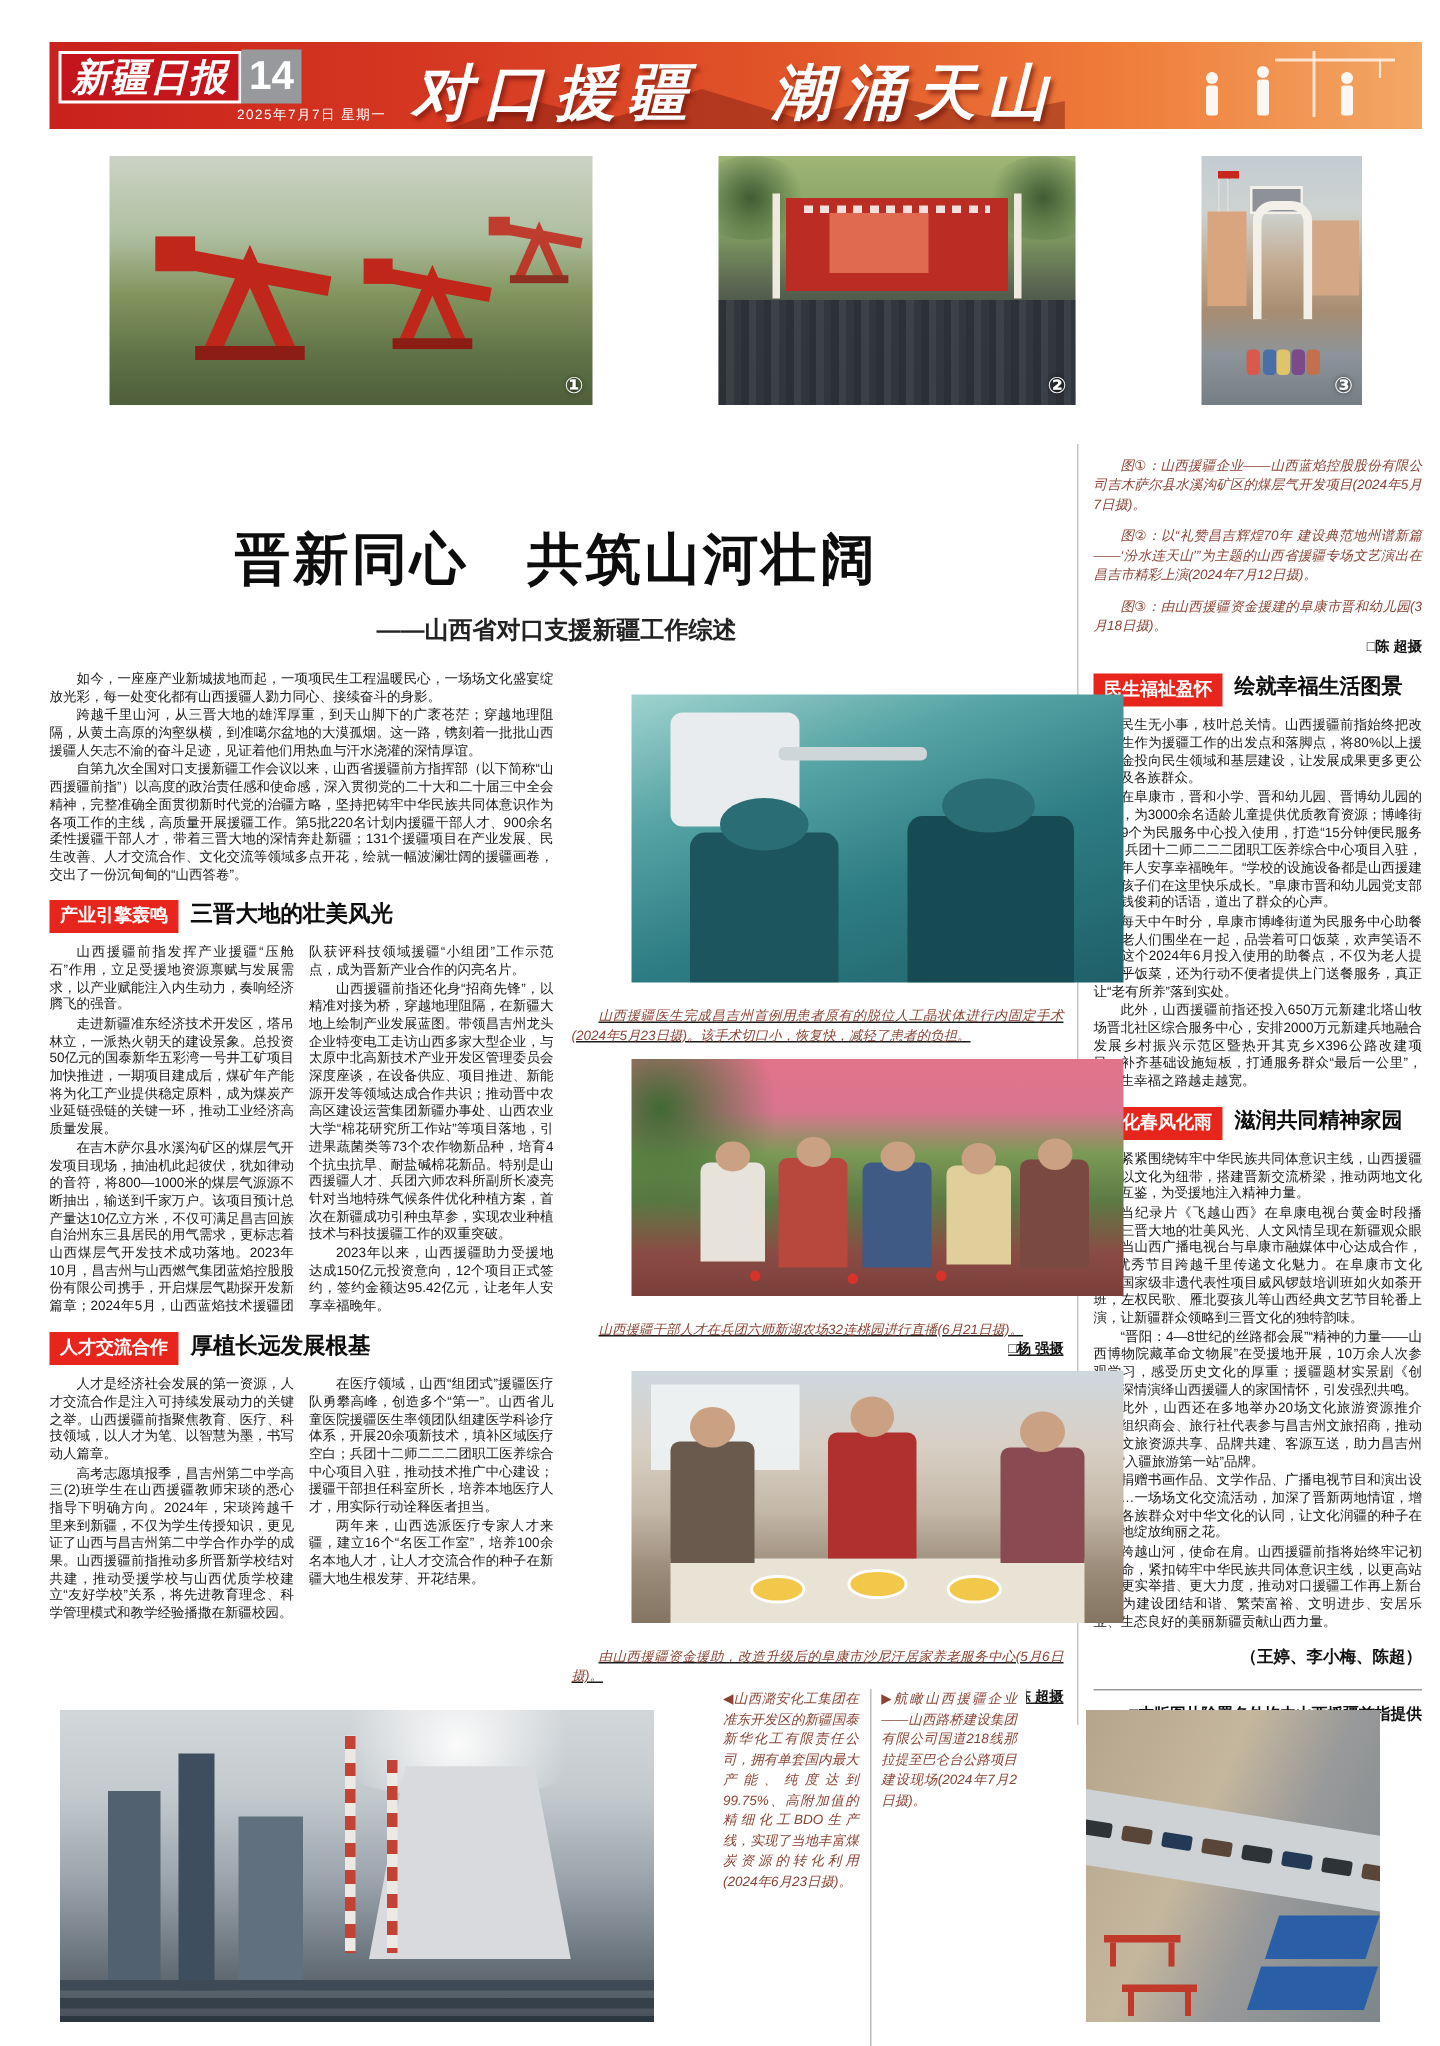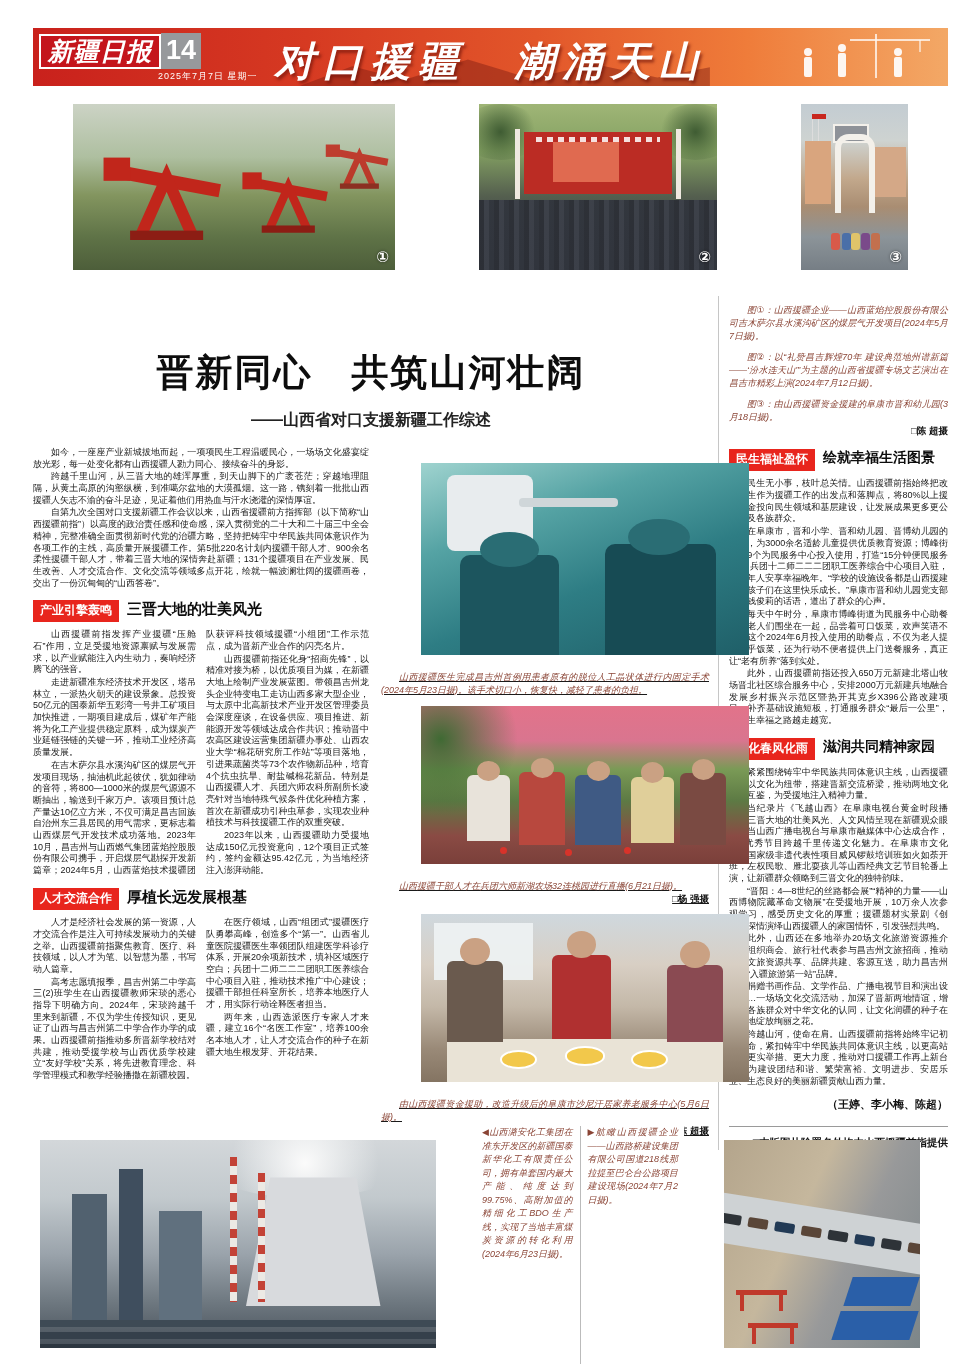--- a/index.html
+++ b/index.html
@@ -206,22 +206,22 @@
           <p class="body">自第九次全国对口支援新疆工作会议以来，山西省援疆前方指挥部（以下简称“山西援疆前指”）以高度的政治责任感和使命感，深入贯彻党的二十大和二十届三中全会精神，完整准确全面贯彻新时代党的治疆方略，坚持把铸牢中华民族共同体意识作为各项工作的主线，高质量开展援疆工作。第5批220名计划内援疆干部人才、900余名柔性援疆干部人才，带着三晋大地的深情奔赴新疆；131个援疆项目在产业发展、民生改善、人才交流合作、文化交流等领域多点开花，绘就一幅波澜壮阔的援疆画卷，交出了一份沉甸甸的“山西答卷”。</p>
 
           <div class="sec-head">
             <span class="badge">产业引擎轰鸣</span>
             <span class="sec-title">三晋大地的壮美风光</span>
           </div>
           <div class="two-col">
             <p class="body">山西援疆前指发挥产业援疆“压舱石”作用，立足受援地资源禀赋与发展需求，以产业赋能注入内生动力，奏响经济腾飞的强音。</p>
             <p class="body">走进新疆准东经济技术开发区，塔吊林立，一派热火朝天的建设景象。总投资50亿元的国泰新华五彩湾一号井工矿项目加快推进，一期项目建成后，煤矿年产能将为化工产业提供稳定原料，成为煤炭产业延链强链的关键一环，推动工业经济高质量发展。</p>
             <p class="body">在吉木萨尔县水溪沟矿区的煤层气开发项目现场，抽油机此起彼伏，犹如律动的音符，将800—1000米的煤层气源源不断抽出，输送到千家万户。该项目预计总产量达10亿立方米，不仅可满足昌吉回族自治州东三县居民的用气需求，更标志着山西煤层气开发技术成功落地。2023年10月，昌吉州与山西燃气集团蓝焰控股股份有限公司携手，开启煤层气勘探开发新篇章；2024年5月，山西蓝焰技术援疆团队获评科技领域援疆“小组团”工作示范点，成为晋新产业合作的闪亮名片。</p>
-            <p class="body">山西援疆前指还化身“招商先锋”，以精准对接为桥，以优质项目为媒，在新疆大地上绘制产业发展蓝图。带领昌吉州龙头企业特变电工走访山西多家大型企业，与太原中北高新技术产业开发区管理委员会深度座谈，在设备供应、项目推进、新能源开发等领域达成合作共识；推动晋中农高区建设运营集团新疆办事处、山西农业大学“棉花研究所工作站”等项目落地，引进果蔬菌类等73个农作物新品种，培育4个抗虫抗旱、耐盐碱棉花新品。特别是山西援疆人才、兵团六师农科所副所长凌亮针对当地特殊气候条件优化种植方案，首次在新疆成功引种虫草参，实现农业种植技术与科技援疆工作的双重突破。</p>
-            <p class="body">2023年以来，山西援疆助力受援地达成150亿元投资意向，12个项目正式签约，签约金额达95.42亿元，为当地经济注入澎湃动能。</p>
+            <p class="body">山西援疆前指还化身“招商先锋”，以精准对接为桥，穿越地理阻隔，在新疆大地上绘制产业发展蓝图。带领昌吉州龙头企业特变电工走访山西多家大型企业，与太原中北高新技术产业开发区管理委员会深度座谈，在设备供应、项目推进、新能源开发等领域达成合作共识；推动晋中农高区建设运营集团新疆办事处、山西农业大学“棉花研究所工作站”等项目落地，引进果蔬菌类等73个农作物新品种，培育4个抗虫抗旱、耐盐碱棉花新品。特别是山西援疆人才、兵团六师农科所副所长凌亮针对当地特殊气候条件优化种植方案，首次在新疆成功引种虫草参，实现农业种植技术与科技援疆工作的双重突破。</p>
+            <p class="body">2023年以来，山西援疆助力受援地达成150亿元投资意向，12个项目正式签约，签约金额达95.42亿元，让老年人安享幸福晚年。</p>
           </div>
 
           <div class="sec-head">
             <span class="badge">人才交流合作</span>
             <span class="sec-title">厚植长远发展根基</span>
           </div>
           <div class="two-col">
             <p class="body">人才是经济社会发展的第一资源，人才交流合作是注入可持续发展动力的关键之举。山西援疆前指聚焦教育、医疗、科技领域，以人才为笔、以智慧为墨，书写动人篇章。</p>
             <p class="body">高考志愿填报季，昌吉州第二中学高三(2)班学生在山西援疆教师宋琰的悉心指导下明确方向。2024年，宋琰跨越千里来到新疆，不仅为学生传授知识，更见证了山西与昌吉州第二中学合作办学的成果。山西援疆前指推动多所晋新学校结对共建，推动受援学校与山西优质学校建立“友好学校”关系，将先进教育理念、科学管理模式和教学经验播撒在新疆校园。</p>
             <p class="body">在医疗领域，山西“组团式”援疆医疗队勇攀高峰，创造多个“第一”。山西省儿童医院援疆医生率领团队组建医学科诊疗体系，开展20余项新技术，填补区域医疗空白；兵团十二师二二二团职工医养综合中心项目入驻，推动技术推广中心建设；援疆干部担任科室所长，培养本地医疗人才，用实际行动诠释医者担当。</p>

